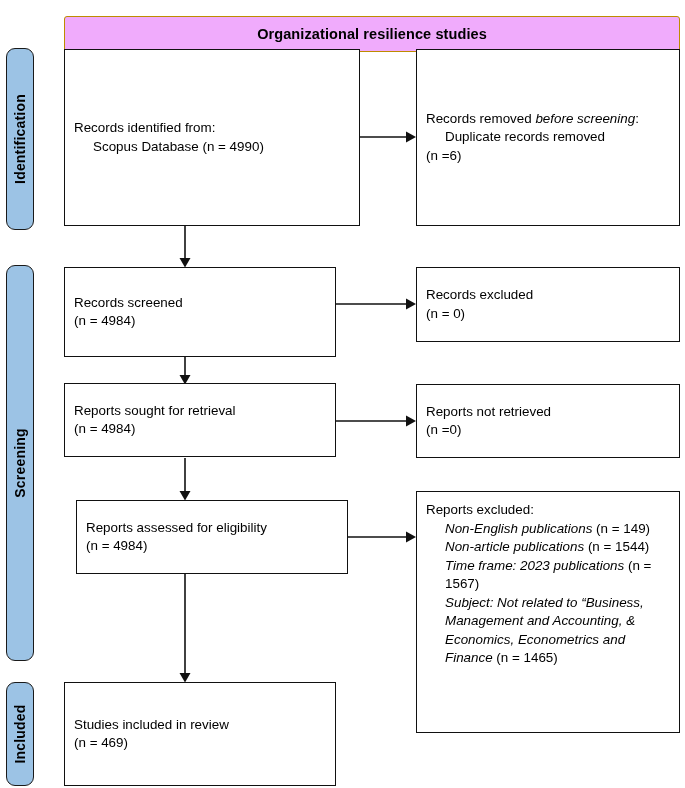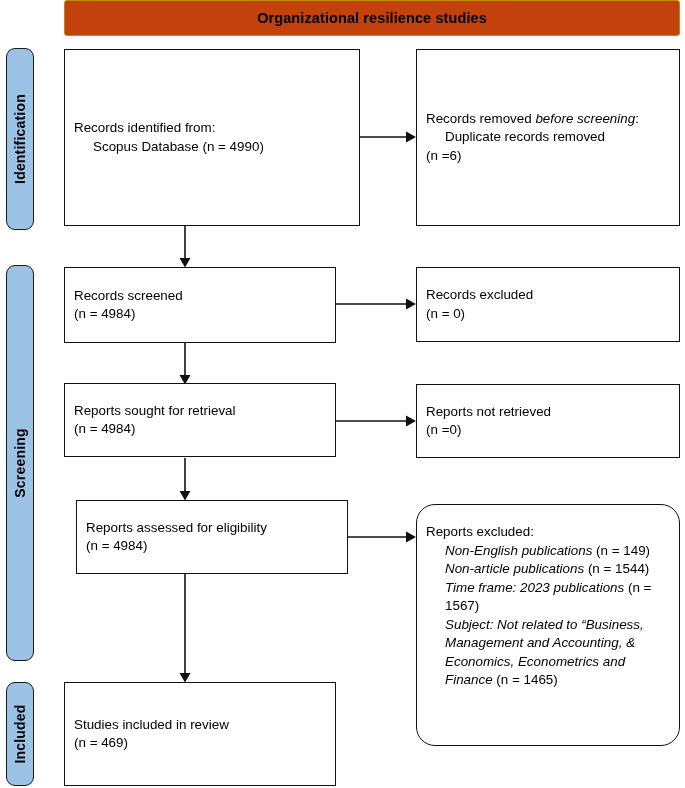--- a/index.html
+++ b/index.html
@@ -16,24 +16,24 @@
     width: 685px;
     height: 788px;
     background: #ffffff;
     overflow: hidden;
   }
 
   
   .title-banner {
     position: absolute;
     left: 64px;
-    top: 0;
+    top: 16px;
     width: 616px;
     height: 36px;
-    background: #c2410c;
+    background: #f0abfc;
     border: 1.5px solid #BE8C00;
     border-radius: 3px;
     box-sizing: border-box;
     display: flex;
     align-items: center;
     justify-content: center;
   }
   .title-banner .title-text {
     font-size: 14.5px;
     font-weight: bold;
@@ -174,21 +174,21 @@
     <div class="bx-line">Records identified from:</div>
     <div class="bx-line indent">Scopus Database (n = 4990)</div>
   </div>
 
   <div class="flow-box" style="left:416px; top:49px; width:264px; height:177px;">
     <div class="hdr-line"><span>Records removed </span><span class="em">before screening</span><span>:</span></div>
     <div class="bx-line indent">Duplicate records removed</div>
     <div class="bx-line">(n =6)</div>
   </div>
 
-  <div class="flow-box" style="left:64px; top:267px; width:272px; height:76px;">
+  <div class="flow-box" style="left:64px; top:267px; width:272px; height:90px;">
     <div class="bx-line">Records screened</div>
     <div class="bx-line">(n = 4984)</div>
   </div>
 
   <div class="flow-box" style="left:416px; top:267px; width:264px; height:75px;">
     <div class="bx-line">Records excluded</div>
     <div class="bx-line">(n = 0)</div>
   </div>
 
   <div class="flow-box" style="left:64px; top:383px; width:272px; height:74px;">
@@ -199,21 +199,21 @@
   <div class="flow-box" style="left:416px; top:384px; width:264px; height:74px;">
     <div class="bx-line">Reports not retrieved</div>
     <div class="bx-line">(n =0)</div>
   </div>
 
   <div class="flow-box" style="left:76px; top:500px; width:272px; height:74px;">
     <div class="bx-line">Reports assessed for eligibility</div>
     <div class="bx-line">(n = 4984)</div>
   </div>
 
-  <div class="flow-box" style="left:416px; top:504px; width:264px; height:242px; justify-content:flex-start; padding-top:18px;border-radius:19px;">
+  <div class="flow-box" style="left:416px; top:491px; width:264px; height:242px; justify-content:flex-start; padding-top:9px;">
     <div class="bx-line">Reports excluded:</div>
     <div id="excluded-reasons">
         <div class="reason-line"><span class="rs">Non-English publications </span><span class="rn">(n = 149)</span></div>
         <div class="reason-line"><span class="rs">Non-article publications </span><span class="rn">(n = 1544)</span></div>
         <div class="reason-line"><span class="rs">Time frame: 2023 publications </span><span class="rn">(n = 1567)</span></div>
         <div class="reason-line"><span class="rs">Subject: Not related to “Business, Management and Accounting, &amp; Economics, Econometrics and Finance </span><span class="rn">(n = 1465)</span></div>
       </div>
   </div>
 
   <div class="flow-box" style="left:64px; top:682px; width:272px; height:104px;">

